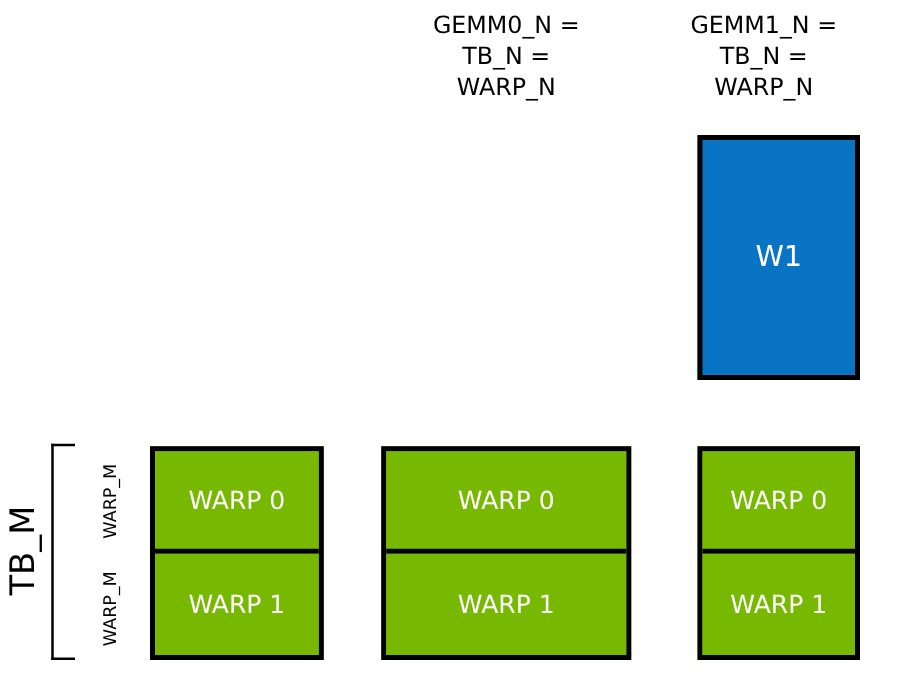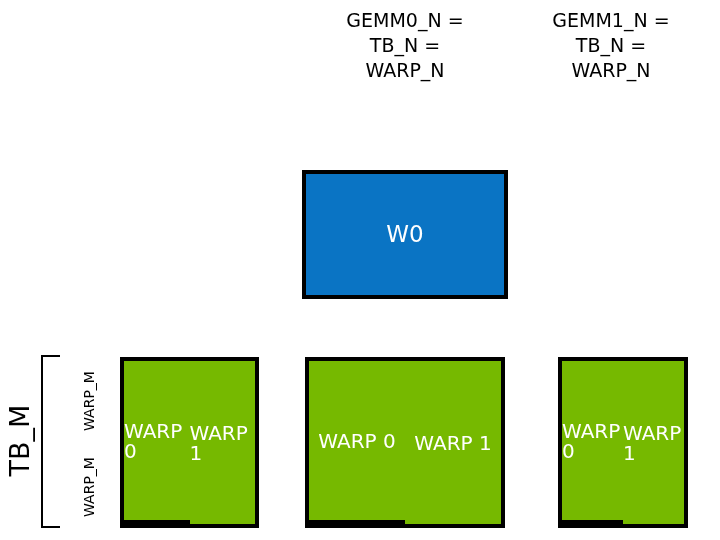--- a/index.html
+++ b/index.html
@@ -74,20 +74,21 @@
   }
 
   
   .green-column {
     position: absolute;
     top: 357px;
     height: 171px;
     border: 4px solid #000000;
     box-sizing: border-box;
     display: flex;
+    flex-direction: column;
     background: #76B900;
   }
   .green-cell {
     flex: 1 1 50%;
     display: flex;
     align-items: center;
     justify-content: center;
     background: #76B900;
     box-sizing: border-box;
   }
@@ -151,24 +152,24 @@
 <div class="canvas">
 
   <div class="col-caption" id="caption-gemm0">GEMM0_N =
 TB_N =
 WARP_N</div>
 
   <div class="col-caption" id="caption-gemm1">GEMM1_N =
 TB_N =
 WARP_N</div>
 
-  <div class="blue-box" id="blue-w0">
-    <span class="box-label">W0</span>
-  </div>
-
+
+  <div class="blue-box" id="blue-w1">
+    <span class="box-label">W1</span>
+  </div>
 
   <div id="tb-m-bracket"></div>
 
   <div class="vert-label" id="label-tb-m">TB_M</div>
 
   <div class="vert-label" id="label-warp-m-0">WARP_M</div>
 
   <div class="vert-label" id="label-warp-m-1">WARP_M</div>
 
   <div class="green-column" id="green-col-0">

